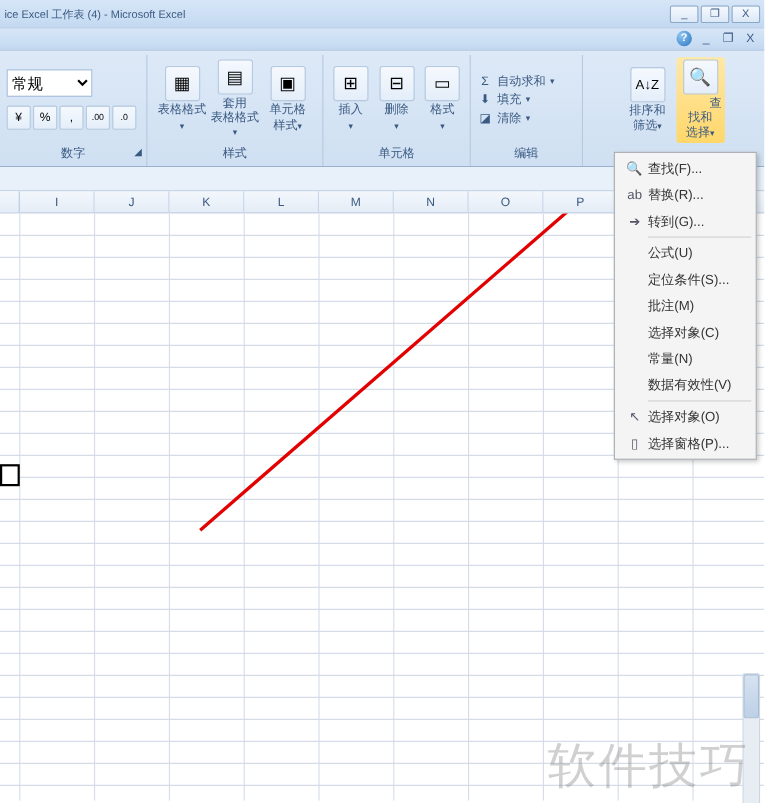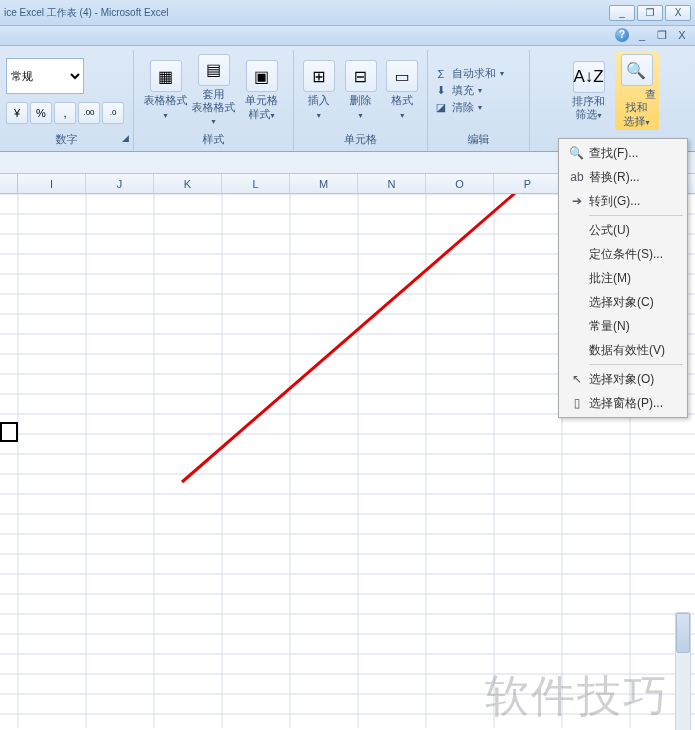--- a/index.html
+++ b/index.html
@@ -19,21 +19,21 @@
 
   
   .ribbon { height: 106px; background: linear-gradient(#dde9f7,#cfe0f2); border-bottom: 1px solid #8fa9c8; display: flex; align-items: stretch; padding-top: 4px; }
   .group { border-right: 1px solid #b6c9e0; display: flex; flex-direction: column; justify-content: space-between; padding: 2px 6px; }
   .group-body { flex: 1; display: flex; align-items: center; justify-content: center; gap: 4px; }
   .group-label { text-align: center; font-size: 11px; color: #3b5a82; padding: 2px 0; border-top: 1px solid #cfe0f2; position: relative; }
   .group-label .launcher { position: absolute; right: -2px; top: 3px; font-size: 9px; color: #3b5a82; }
 
   .numfmt { width: 134px; }
   .num-top { display: block; margin-bottom: 4px; }
-  .num-top select { width: 78px; height: 36px; font-size: 11px; border: 1px solid #9db8d9; background: #fff; }
+  .num-top select { width: 78px; height: 25px; font-size: 14px; border: 1px solid #9db8d9; background: #fff; }
   .num-btns { display: flex; gap: 2px; }
   .smallbtn { width: 22px; height: 22px; border: 1px solid #b6c9e0; background: linear-gradient(#f5f9fe,#e4eef9); font-size: 11px; text-align: center; line-height: 20px; border-radius: 2px; }
 
   .bigbtn { width: 44px; display: flex; flex-direction: column; align-items: center; gap: 2px; cursor: default; }
   .bigbtn .bicon { width: 32px; height: 32px; background: linear-gradient(#f5f9fe,#e4eef9); border: 1px solid #b6c9e0; border-radius: 3px; display: flex; align-items: center; justify-content: center; font-size: 16px; }
   .bigbtn .blabel { font-size: 11px; color: #3b5a82; text-align: center; line-height: 1.2; }
   .bigbtn .blabel .dd { font-size: 8px; }
   .bigbtn.highlight { background: linear-gradient(#ffe8a6,#ffd76a); border-radius: 3px; padding: 2px; }
 
   .styles { width: 160px; }
@@ -60,21 +60,21 @@
   
   .dropdown { position: absolute; left: 558px; top: 138px; width: 130px; background: #f4f4f4; border: 1px solid #a7abb0; box-shadow: 2px 2px 4px rgba(0,0,0,0.2); padding: 2px; z-index: 200; }
   .dropdown .ditem { display: flex; align-items: center; height: 24px; font-size: 12px; color: #333; padding-left: 4px; cursor: default; }
   .dropdown .dicon { width: 24px; height: 20px; display: flex; align-items: center; justify-content: center; font-size: 12px; color: #556; }
   .dropdown .sep { height: 1px; background: #cfcfcf; margin: 2px 2px 2px 28px; }
 
   
   .vscroll { position: absolute; right: 4px; top: 418px; width: 16px; height: 300px; background: #e8edf3; border: 1px solid #cdd7e3; border-radius: 2px; }
   .vscroll .thumb { width: 14px; height: 40px; background: linear-gradient(#d7e3f1,#bcd0e6); border: 1px solid #a9bdd5; border-radius: 2px; margin: 0 auto; }
 
-  .watermark { position: absolute; right: 26px; bottom: 4px; font-size: 44px; color: rgba(120,120,120,0.35); font-weight: 400; letter-spacing: 2px; pointer-events: none; }
+  .watermark { position: absolute; right: 13px; bottom: 4px; font-size: 44px; color: rgba(120,120,120,0.35); font-weight: 400; letter-spacing: 2px; pointer-events: none; }
 </style>
 </head>
 <body>
 
 <div class="titlebar">
   <span class="title">ice Excel 工作表 (4) - Microsoft Excel</span>
   <div class="win-controls">
     <div class="wbtn">_</div>
     <div class="wbtn">❐</div>
     <div class="wbtn">X</div>
@@ -168,21 +168,21 @@
         <span>清除</span>
           <span style="font-size:8px;"> ▾</span>
       </div>
     </div>
     <div class="group-label">编辑</div>
   </div>
 
   <div class="group sort-find" style="border-right:none;">
     <div class="group-body">
       <div class="bigbtn">
-        <div class="bicon" style="font-size:17px;text-align:center;">A↓Z</div>
+        <div class="bicon" style="font-size:12px;text-align:center;">A↓Z</div>
         <div class="blabel"><span style="white-space:pre-line;">排序和
 筛选</span><span class="dd">▾</span></div>
       </div>
       <div class="bigbtn highlight">
         <div class="bicon">🔍</div>
         <div class="blabel"><span style="white-space:pre-line;margin-left:28px;">查找和
 选择</span><span class="dd">▾</span></div>
       </div>
     </div>
     <div class="group-label">&nbsp;</div>

